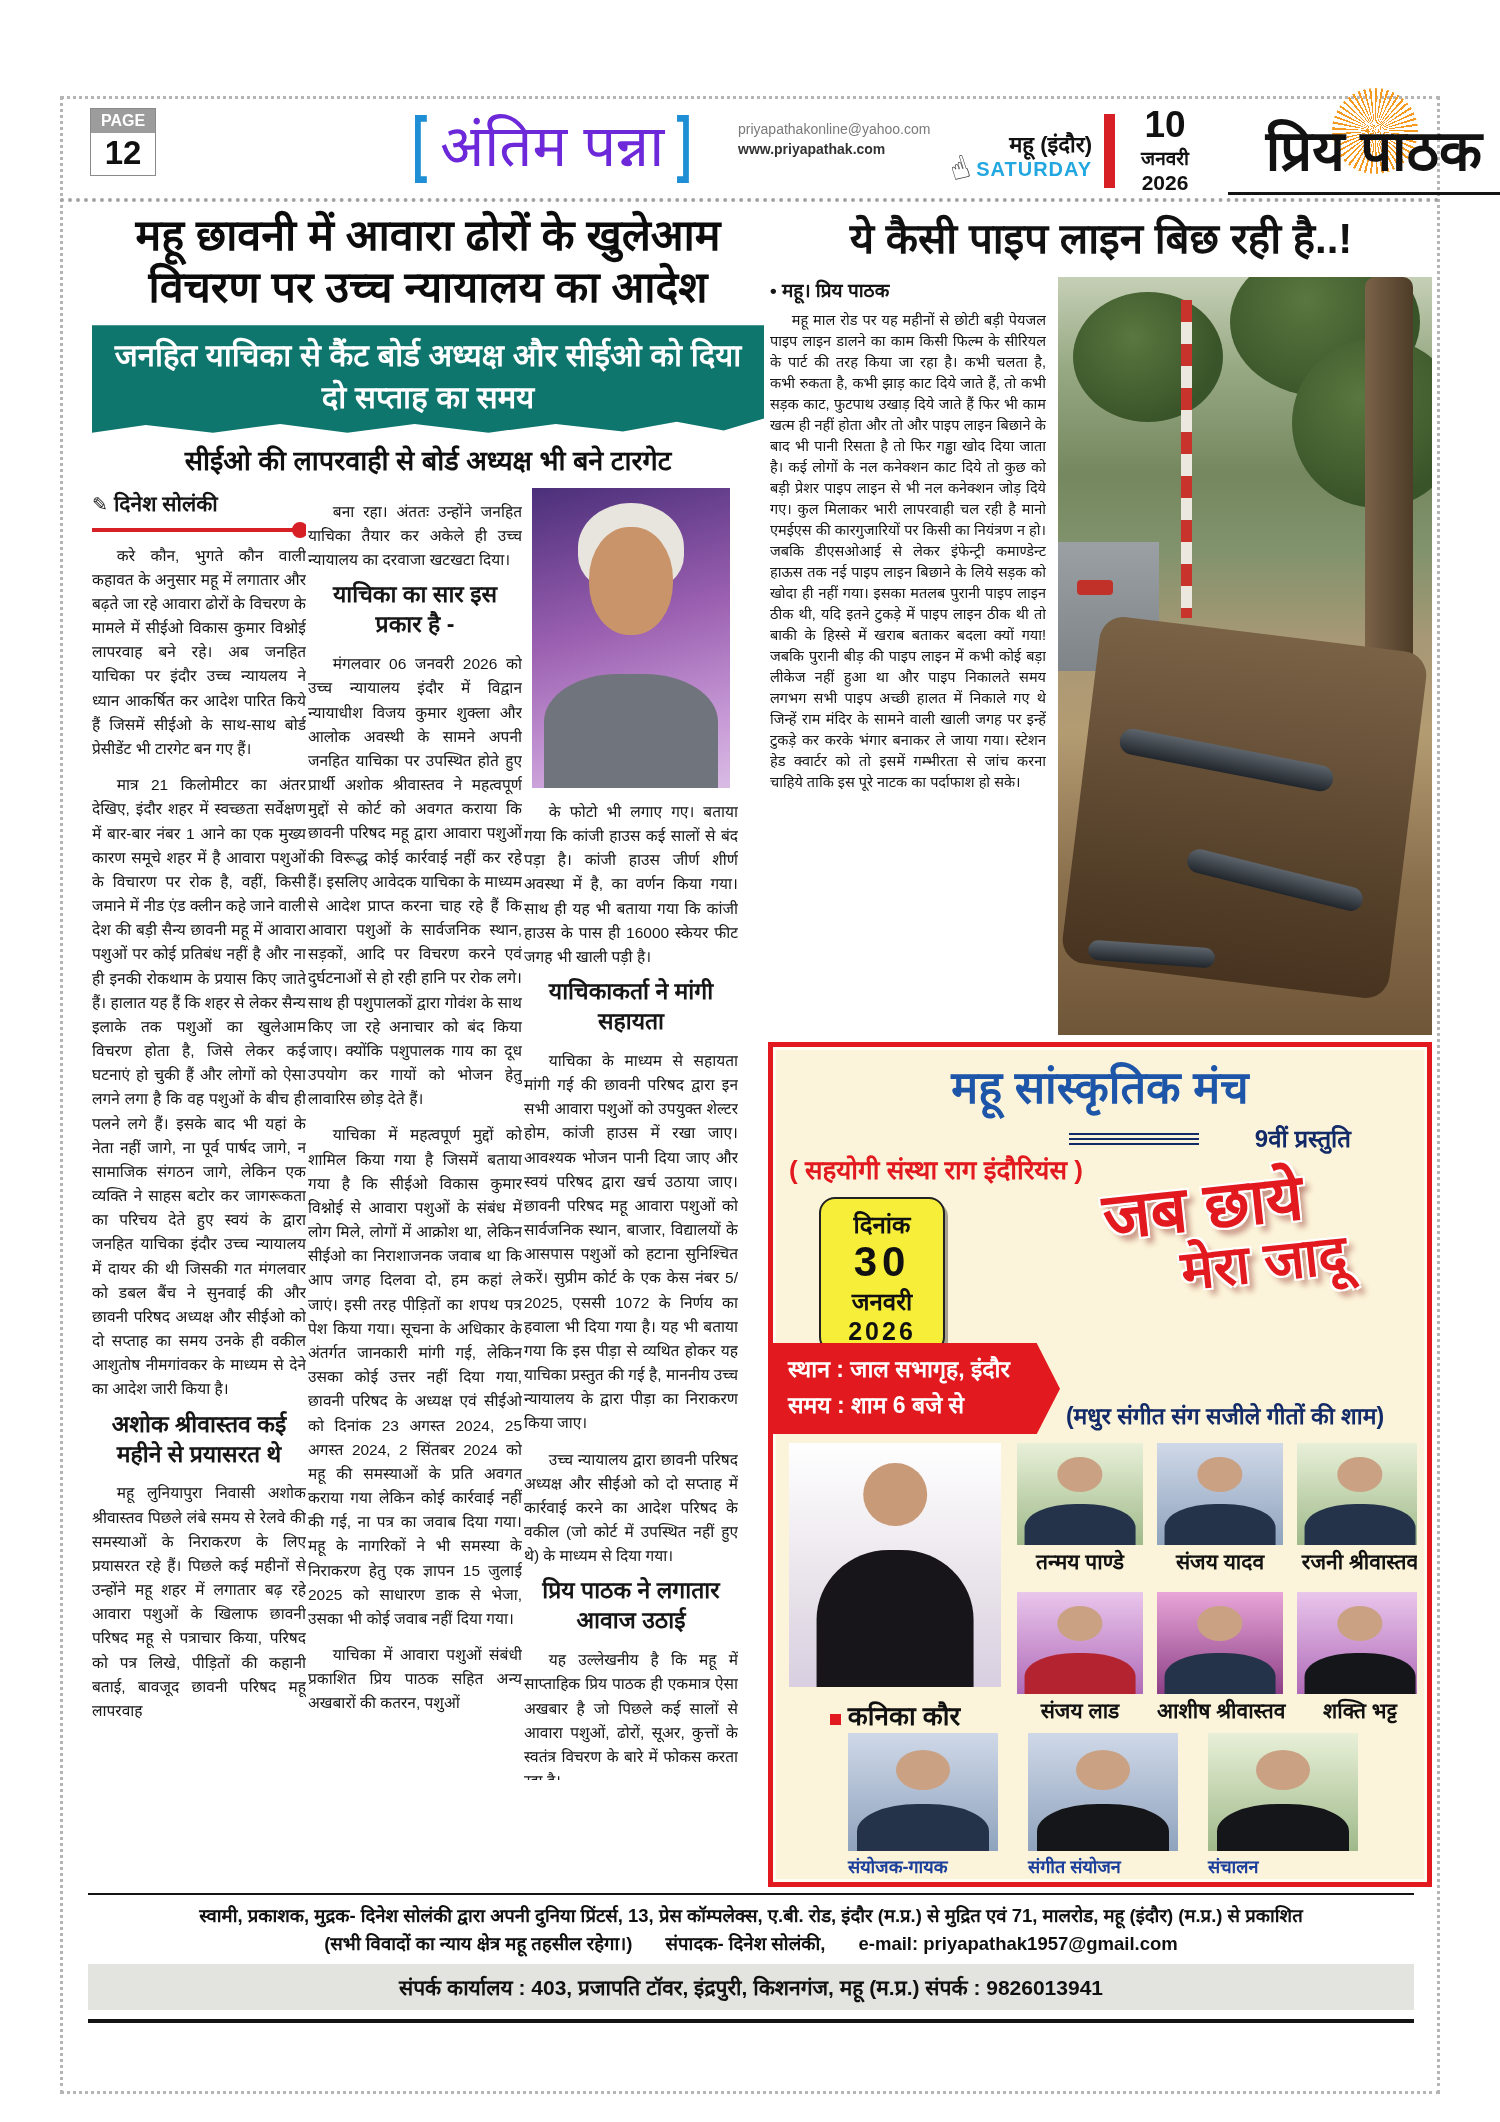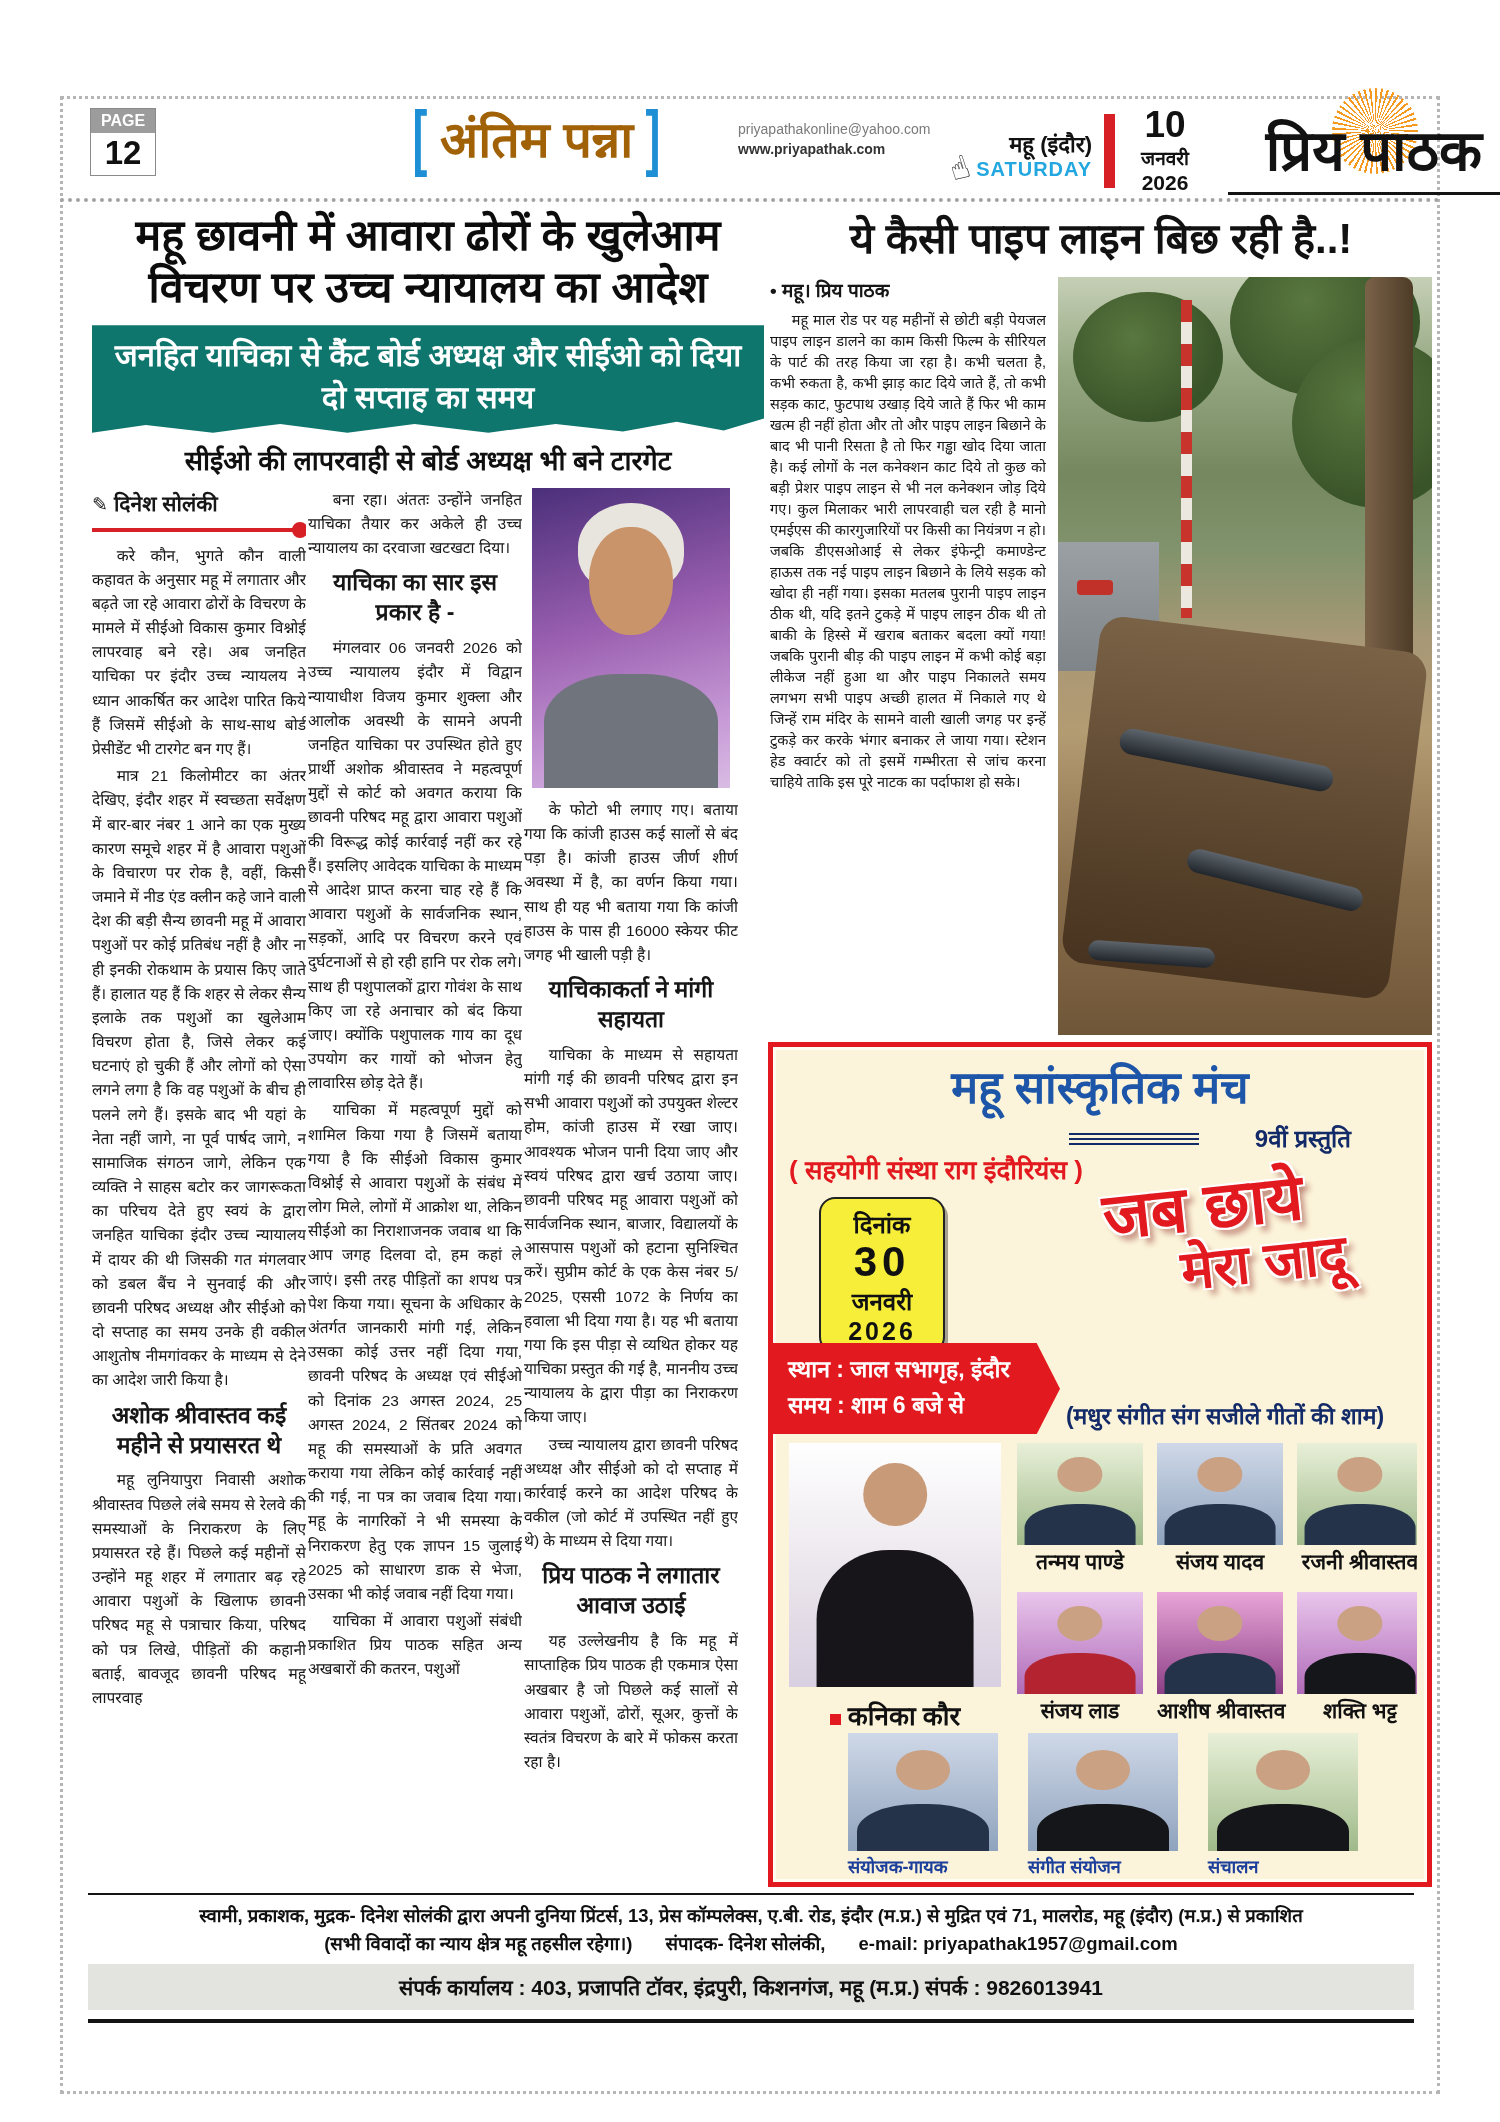--- a/index.html
+++ b/index.html
@@ -7,21 +7,21 @@
         font-family:"Liberation Sans","DejaVu Sans",sans-serif;color:#111;}
   .frame{position:absolute;left:60px;right:60px;top:96px;bottom:28px;border:3px dotted #b5b5b5;pointer-events:none;}
 
   
   .hdr{position:absolute;left:90px;top:102px;width:1330px;height:94px;}
   .badge{position:absolute;left:0;top:6px;width:64px;text-align:center;border:1px solid #8a8a8a;background:#fff;}
   .badge .pl{background:#9c9c9c;color:#fff;font-weight:bold;font-size:16px;padding:3px 0;}
   .badge .pn{font-size:33px;font-weight:bold;color:#101010;padding:1px 0 3px;}
   .secwrap{position:absolute;left:318px;top:2px;display:flex;align-items:center;gap:8px;}
   .brk{color:#1e8fd5;font-size:72px;font-weight:bold;line-height:.85;transform:scaleX(.62);}
-  .sect{color:#a16207;font-size:50px;font-weight:bold;white-space:nowrap;}
+  .sect{color:#6d28d9;font-size:58px;font-weight:normal;white-space:nowrap;}
   .mailblk{position:absolute;left:648px;top:18px;font-size:14px;line-height:1.4;}
   .mailblk .em{color:#7a7a7a;text-decoration:none;display:block;}
   .mailblk .web{color:#333;font-weight:bold;text-decoration:none;display:block;}
   .hand{position:absolute;left:212px;top:26px;font-size:32px;color:#222;transform:rotate(-18deg);}
   .locblk{position:absolute;left:872px;top:26px;width:130px;text-align:right;}
   .loc{font-size:22px;font-weight:bold;white-space:nowrap;}
   .dayname{color:#23a7e0;font-size:20px;font-weight:bold;letter-spacing:1px;}
   .redbar{position:absolute;left:1014px;top:12px;width:11px;height:74px;background:#d71f26;}
   .dateblk{position:absolute;left:1036px;top:4px;width:78px;text-align:center;font-weight:bold;}
   .dd{font-size:37px;line-height:1.05;}
@@ -35,21 +35,21 @@
 
   
   .lart{position:absolute;left:92px;top:210px;width:672px;}
   .lhead{font-size:43px;font-weight:bold;text-align:center;line-height:1.2;color:#0c0c0c;}
   .lred{margin-top:12px;background:#0f766e;color:#fff;font-size:31px;font-weight:bold;text-align:center;line-height:1.35;
         padding:10px 8px 16px;
         clip-path:polygon(0 0,100% 0,100% 85%,94% 96%,87% 88%,79% 97%,69% 90%,59% 98%,48% 90%,38% 98%,28% 90%,18% 98%,8% 91%,0 98%);}
   .ldeck{margin-top:6px;font-size:27px;font-weight:bold;text-align:center;color:#101010;}
   .lbody{display:flex;gap:2px;margin-top:10px;}
   .lcol{width:214px;height:1292px;overflow:hidden;font-size:15.5px;line-height:1.56;text-align:justify;color:#161616;}
-  .lcol p{margin:0 0 3px;text-indent:1.6em;}
+  .lcol p{margin:12px 0 3px;text-indent:1.6em;}
   .colsub{font-size:23px;font-weight:bold;text-align:center;line-height:1.3;margin:8px 0;}
   .bylinewrap{margin-bottom:12px;}
   .byline{font-size:21px;font-weight:bold;white-space:nowrap;}
   .penicon{font-size:19px;margin-right:6px;}
   .bline{position:relative;height:4px;background:#d71f26;margin-top:7px;}
   .bline::after{content:"";position:absolute;right:-2px;top:-6px;width:16px;height:16px;border-radius:50%;background:#d71f26;}
   .portrait{position:relative;width:198px;height:300px;margin:0 auto 10px;overflow:hidden;
             background:linear-gradient(165deg,#4b2f7a,#9a5fb0 45%,#c79ad6 80%,#d9bce4);}
   .portrait .hair{position:absolute;top:5%;left:23%;width:54%;height:30%;border-radius:50% 50% 42% 42%;background:#e8e4de;}
   .portrait .face{position:absolute;top:13%;left:29%;width:42%;height:36%;border-radius:48%;background:#c9946a;}

